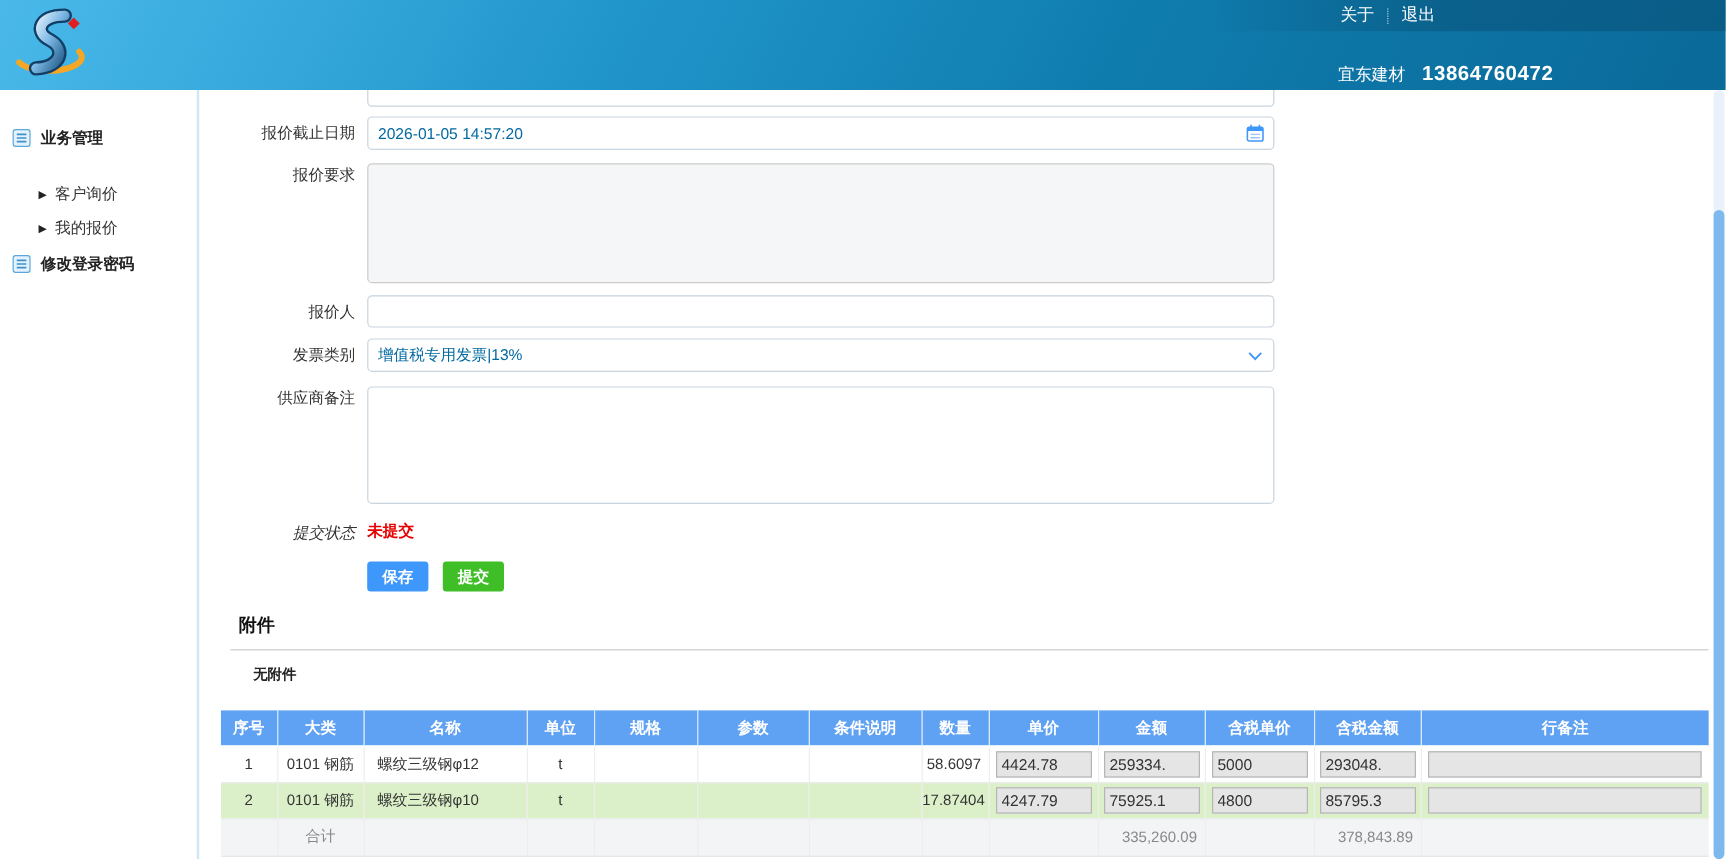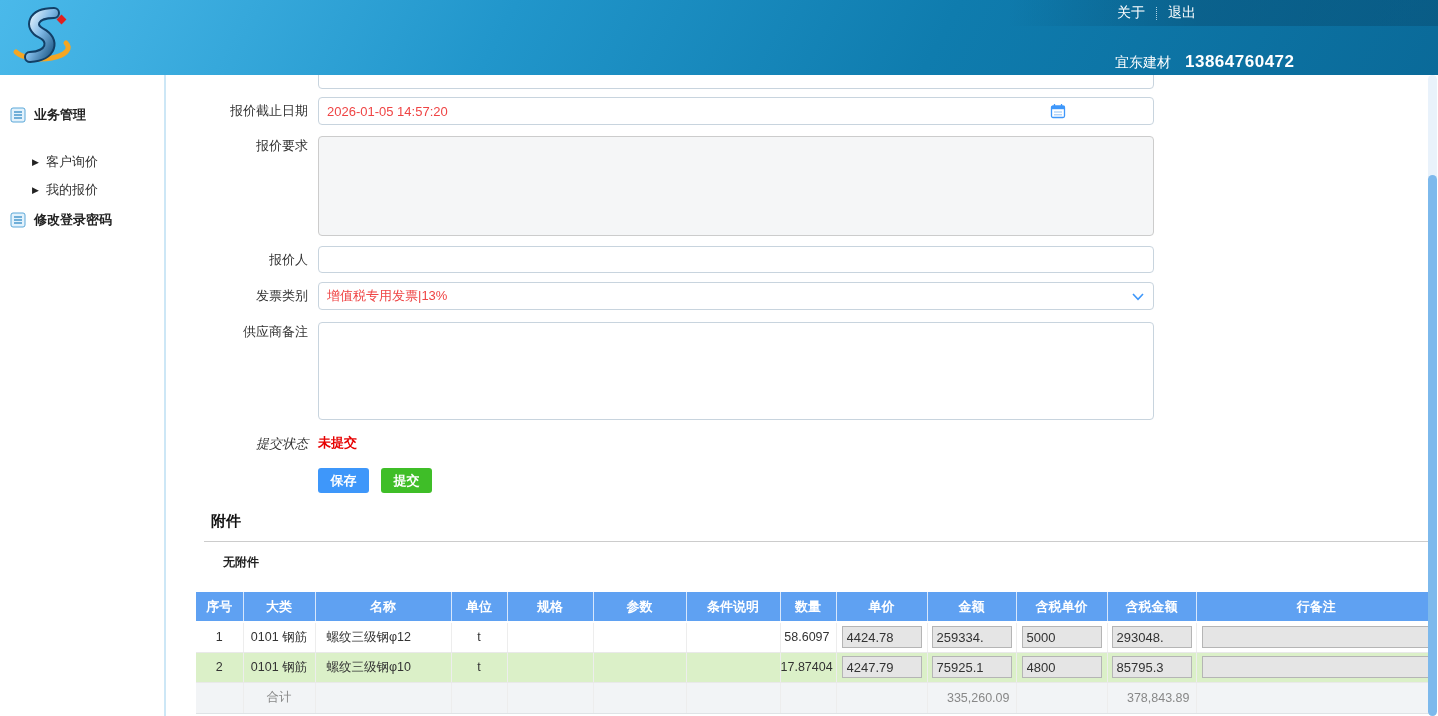--- a/index.html
+++ b/index.html
@@ -26,25 +26,25 @@
   .sidebar { position:absolute; top:75px; left:0; width:166px; height:641px;
     background:#fff; border-right:2px solid #cde7f6; }
   .side-row { position:absolute; left:0; width:166px; height:22px; display:flex;
     align-items:center; font-size:13px; color:#222; cursor:pointer; }
   .side-row.group { font-weight:bold; padding-left:10px; gap:8px; }
   .side-row.sub { padding-left:32px; gap:7px; color:#333; }
   .tri { font-size:9px; color:#222; line-height:1; }
   .list-icon { width:16px; height:16px; flex:0 0 16px; }
 
   
-  .main { position:absolute; left:196px; top:75px; width:1240px; height:641px; overflow:hidden; }
+  .main { position:absolute; left:184px; top:75px; width:1240px; height:641px; overflow:hidden; }
   .flabel { position:absolute; left:0; width:112px; text-align:right;
     font-size:13px; color:#333; }
-  .field { position:absolute; left:122px; width:836px; border:1px solid #c8d4de;
-    border-radius:4px; background:#fff; font-size:13px; color:#ef4444; }
+  .field { position:absolute; left:122px; width:756px; border:1px solid #c8d4de;
+    border-radius:4px; background:#fff; font-size:13px; color:#0369a1; }
   input.field, .field input { outline:none; }
   .partial-input { top:-14px; height:28px; }
   .date-input { top:22px; height:28px; padding:0 30px 0 8px; }
   .cal-icon { position:absolute; left:854px; top:28px; width:16px; height:16px; cursor:pointer; }
   .req-area { top:61px; height:100px; background:#f5f6f7; border-color:#ccc; resize:none; }
   .quoter-input { top:171px; height:27px; padding:0 8px; }
   .select-field { top:207px; height:28px; line-height:26px; padding:0 26px 0 8px; cursor:pointer; }
   .chevron { position:absolute; right:9px; top:10px; }
   .note-area { top:247px; height:98px; background:#fff; resize:none; }
   .status-val { position:absolute; left:122px; top:359px; font-size:13px; font-weight:bold; color:#e60000; }

